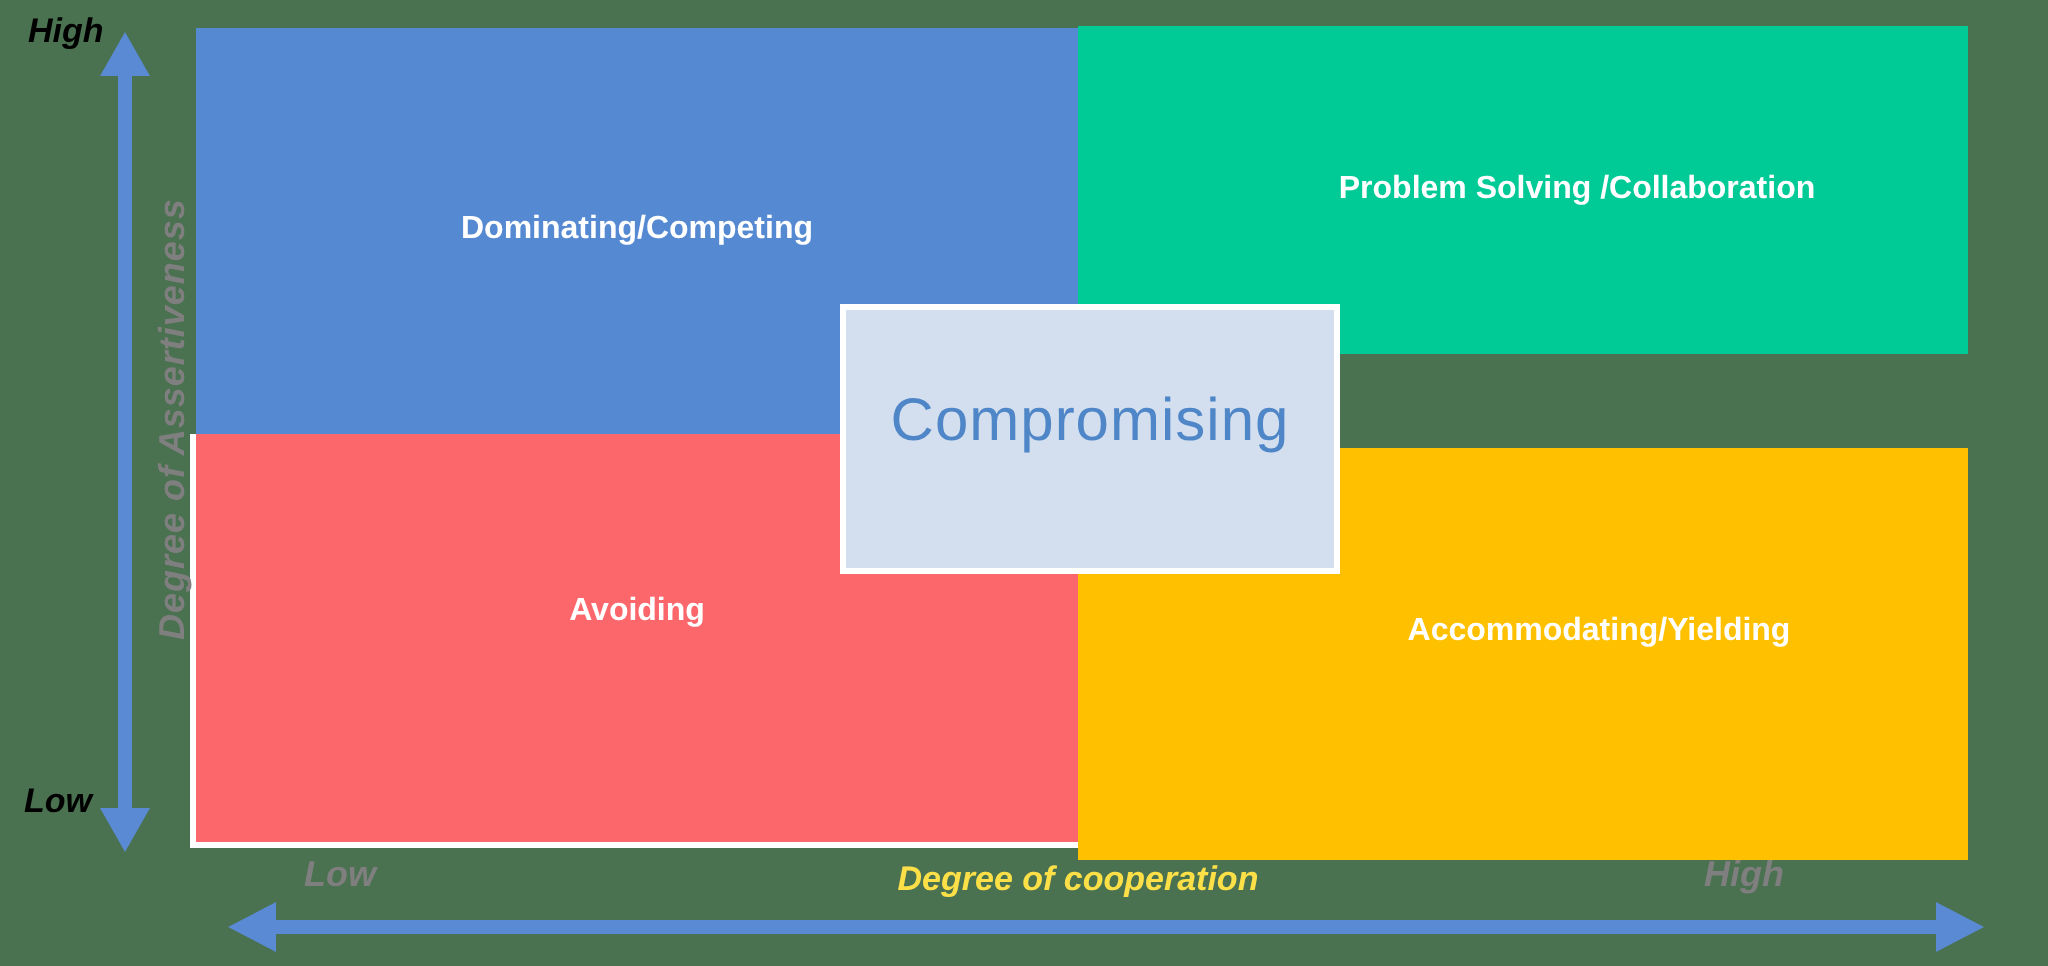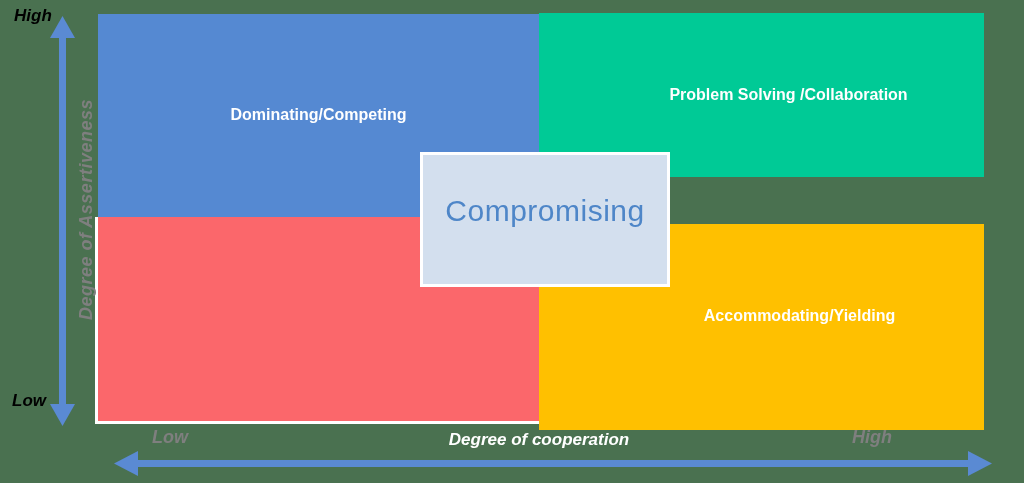--- a/index.html
+++ b/index.html
@@ -62,20 +62,21 @@
 
   <div class="quad quad-dominating" style="background-color: rgb(85, 137, 210);">
     <div>Dominating/Competing</div>
   </div>
 
   <div class="quad quad-collaborating" style="background-color: rgb(0, 202, 150);">
     <div>Problem Solving /Collaboration</div>
   </div>
 
   <div class="quad quad-avoiding" style="background-color: rgb(251, 103, 107);">
+    <div>Avoiding</div>
   </div>
 
   <div class="quad quad-accommodating" style="background-color: rgb(255, 192, 0);">
     <div>Accommodating/Yielding</div>
   </div>
 
   <div class="center-box" style="background-color: rgb(211, 223, 238);">
     <span style="color: rgb(78, 134, 200);">Compromising</span>
   </div>
 
@@ -86,15 +87,15 @@
   <div class="abs h-head-left" style="background-color: rgb(90, 138, 211);"></div>
   <div class="abs h-line" style="background-color: rgb(90, 138, 211);"></div>
   <div class="abs h-head-right" style="background-color: rgb(90, 138, 211);"></div>
 
   <div class="axis-label y-high" style="color: rgb(0, 0, 0);">High</div>
   <div class="axis-label y-low" style="color: rgb(0, 0, 0);">Low</div>
   <div class="axis-label y-title" style="color: rgb(127, 127, 127);">Degree of Assertiveness</div>
 
   <div class="axis-label x-low" style="color: rgb(127, 127, 127);">Low</div>
   <div class="axis-label x-high" style="color: rgb(127, 127, 127);">High</div>
-  <div class="axis-label x-title" style="color: #ffffff;">Degree of cooperation</div>
+  <div class="axis-label x-title" style="color: #fde047;">Degree of cooperation</div>
 
 </div>
 
 </body></html>

